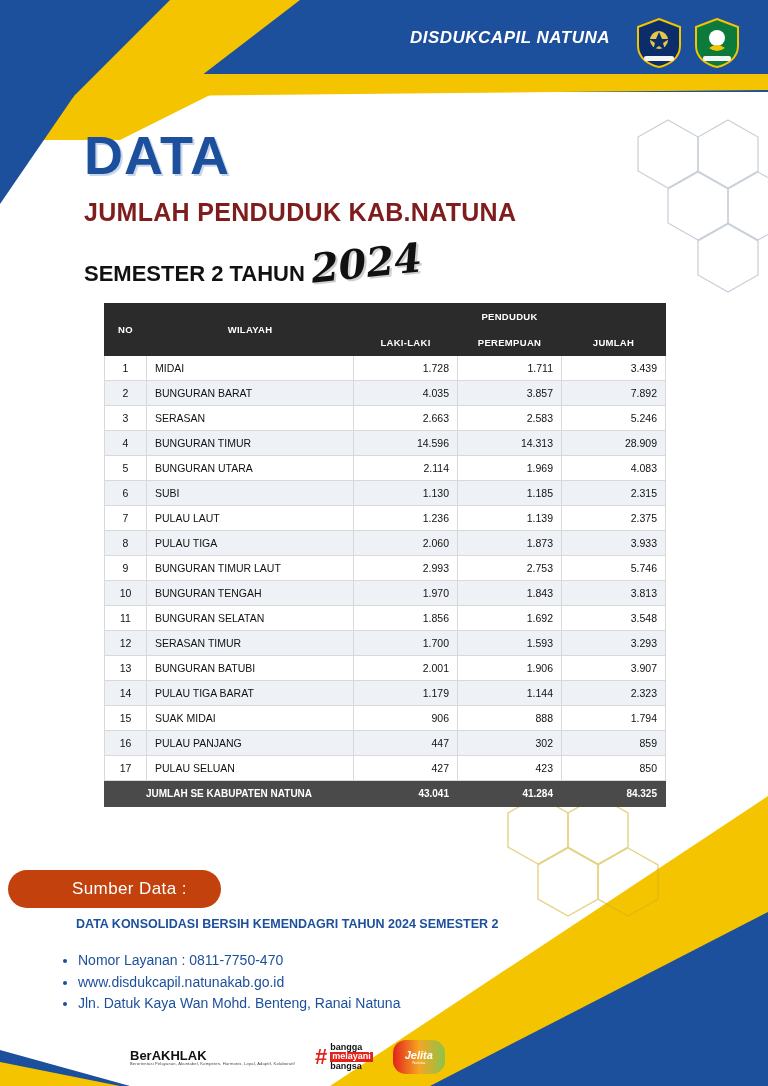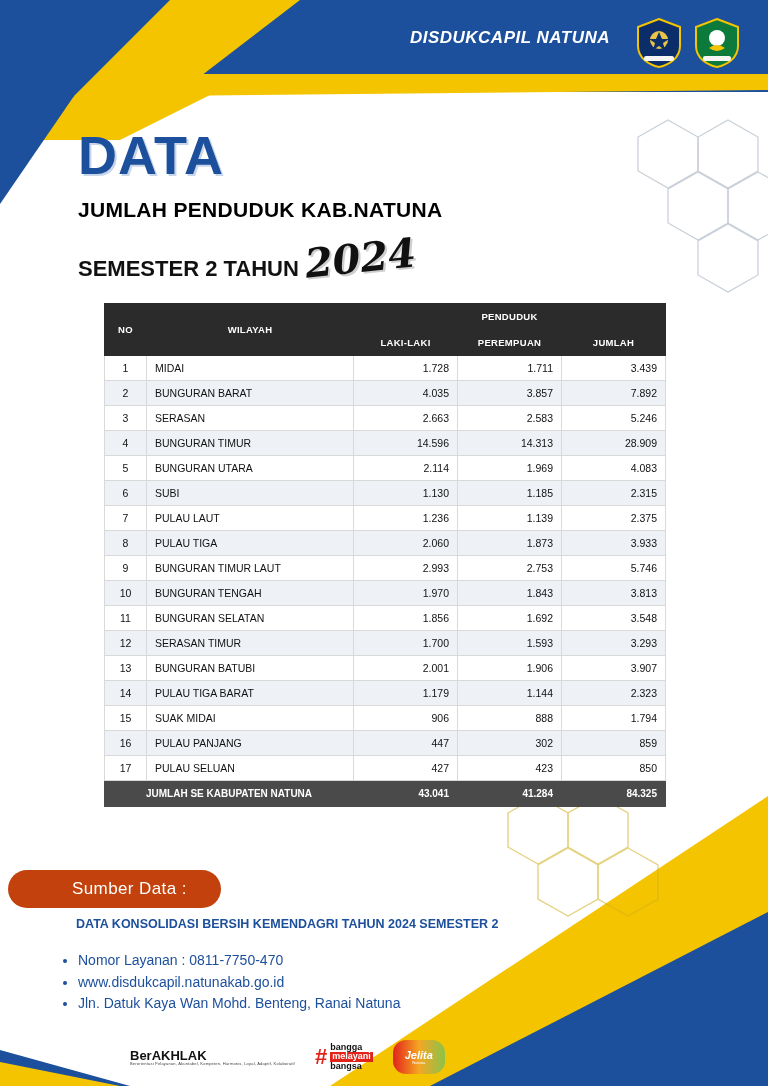--- a/index.html
+++ b/index.html
@@ -72,28 +72,28 @@
   .header-title {
     position: absolute; top: 28px; right: 158px;
     color: #ffffff; font-size: 17px; font-weight: bold;
     letter-spacing: .5px;
     font-style: italic;
   }
   .logo-row { position: absolute; top: 18px; right: 28px; display: flex; gap: 12px; align-items: center; }
   .logo { width: 46px; height: 50px; }
 
   
-  .title-block { position: absolute; top: 128px; left: 78px; }
+  .title-block { position: absolute; top: 128px; left: 84px; }
   .t-data {
     font-size: 54px; font-weight: bold; color: #1c4f9c;
     letter-spacing: 1px; line-height: 1;
     text-shadow: 2px 2px 0 #c9d6ea;
   }
   .t-sub1 {
-    margin-top: 16px; font-size: 21px; font-weight: bold; color: #000000;
+    margin-top: 16px; font-size: 25px; font-weight: bold; color: #7f1d1d;
     letter-spacing: .3px;
   }
   .t-sub2 {
     margin-top: 16px; font-size: 22px; font-weight: bold; color: #111;
     display: flex; align-items: baseline; gap: 6px;
   }
   .t-year {
     font-family: "DejaVu Serif", serif;
     font-style: italic; font-weight: bold;
     font-size: 40px; color: #111;

